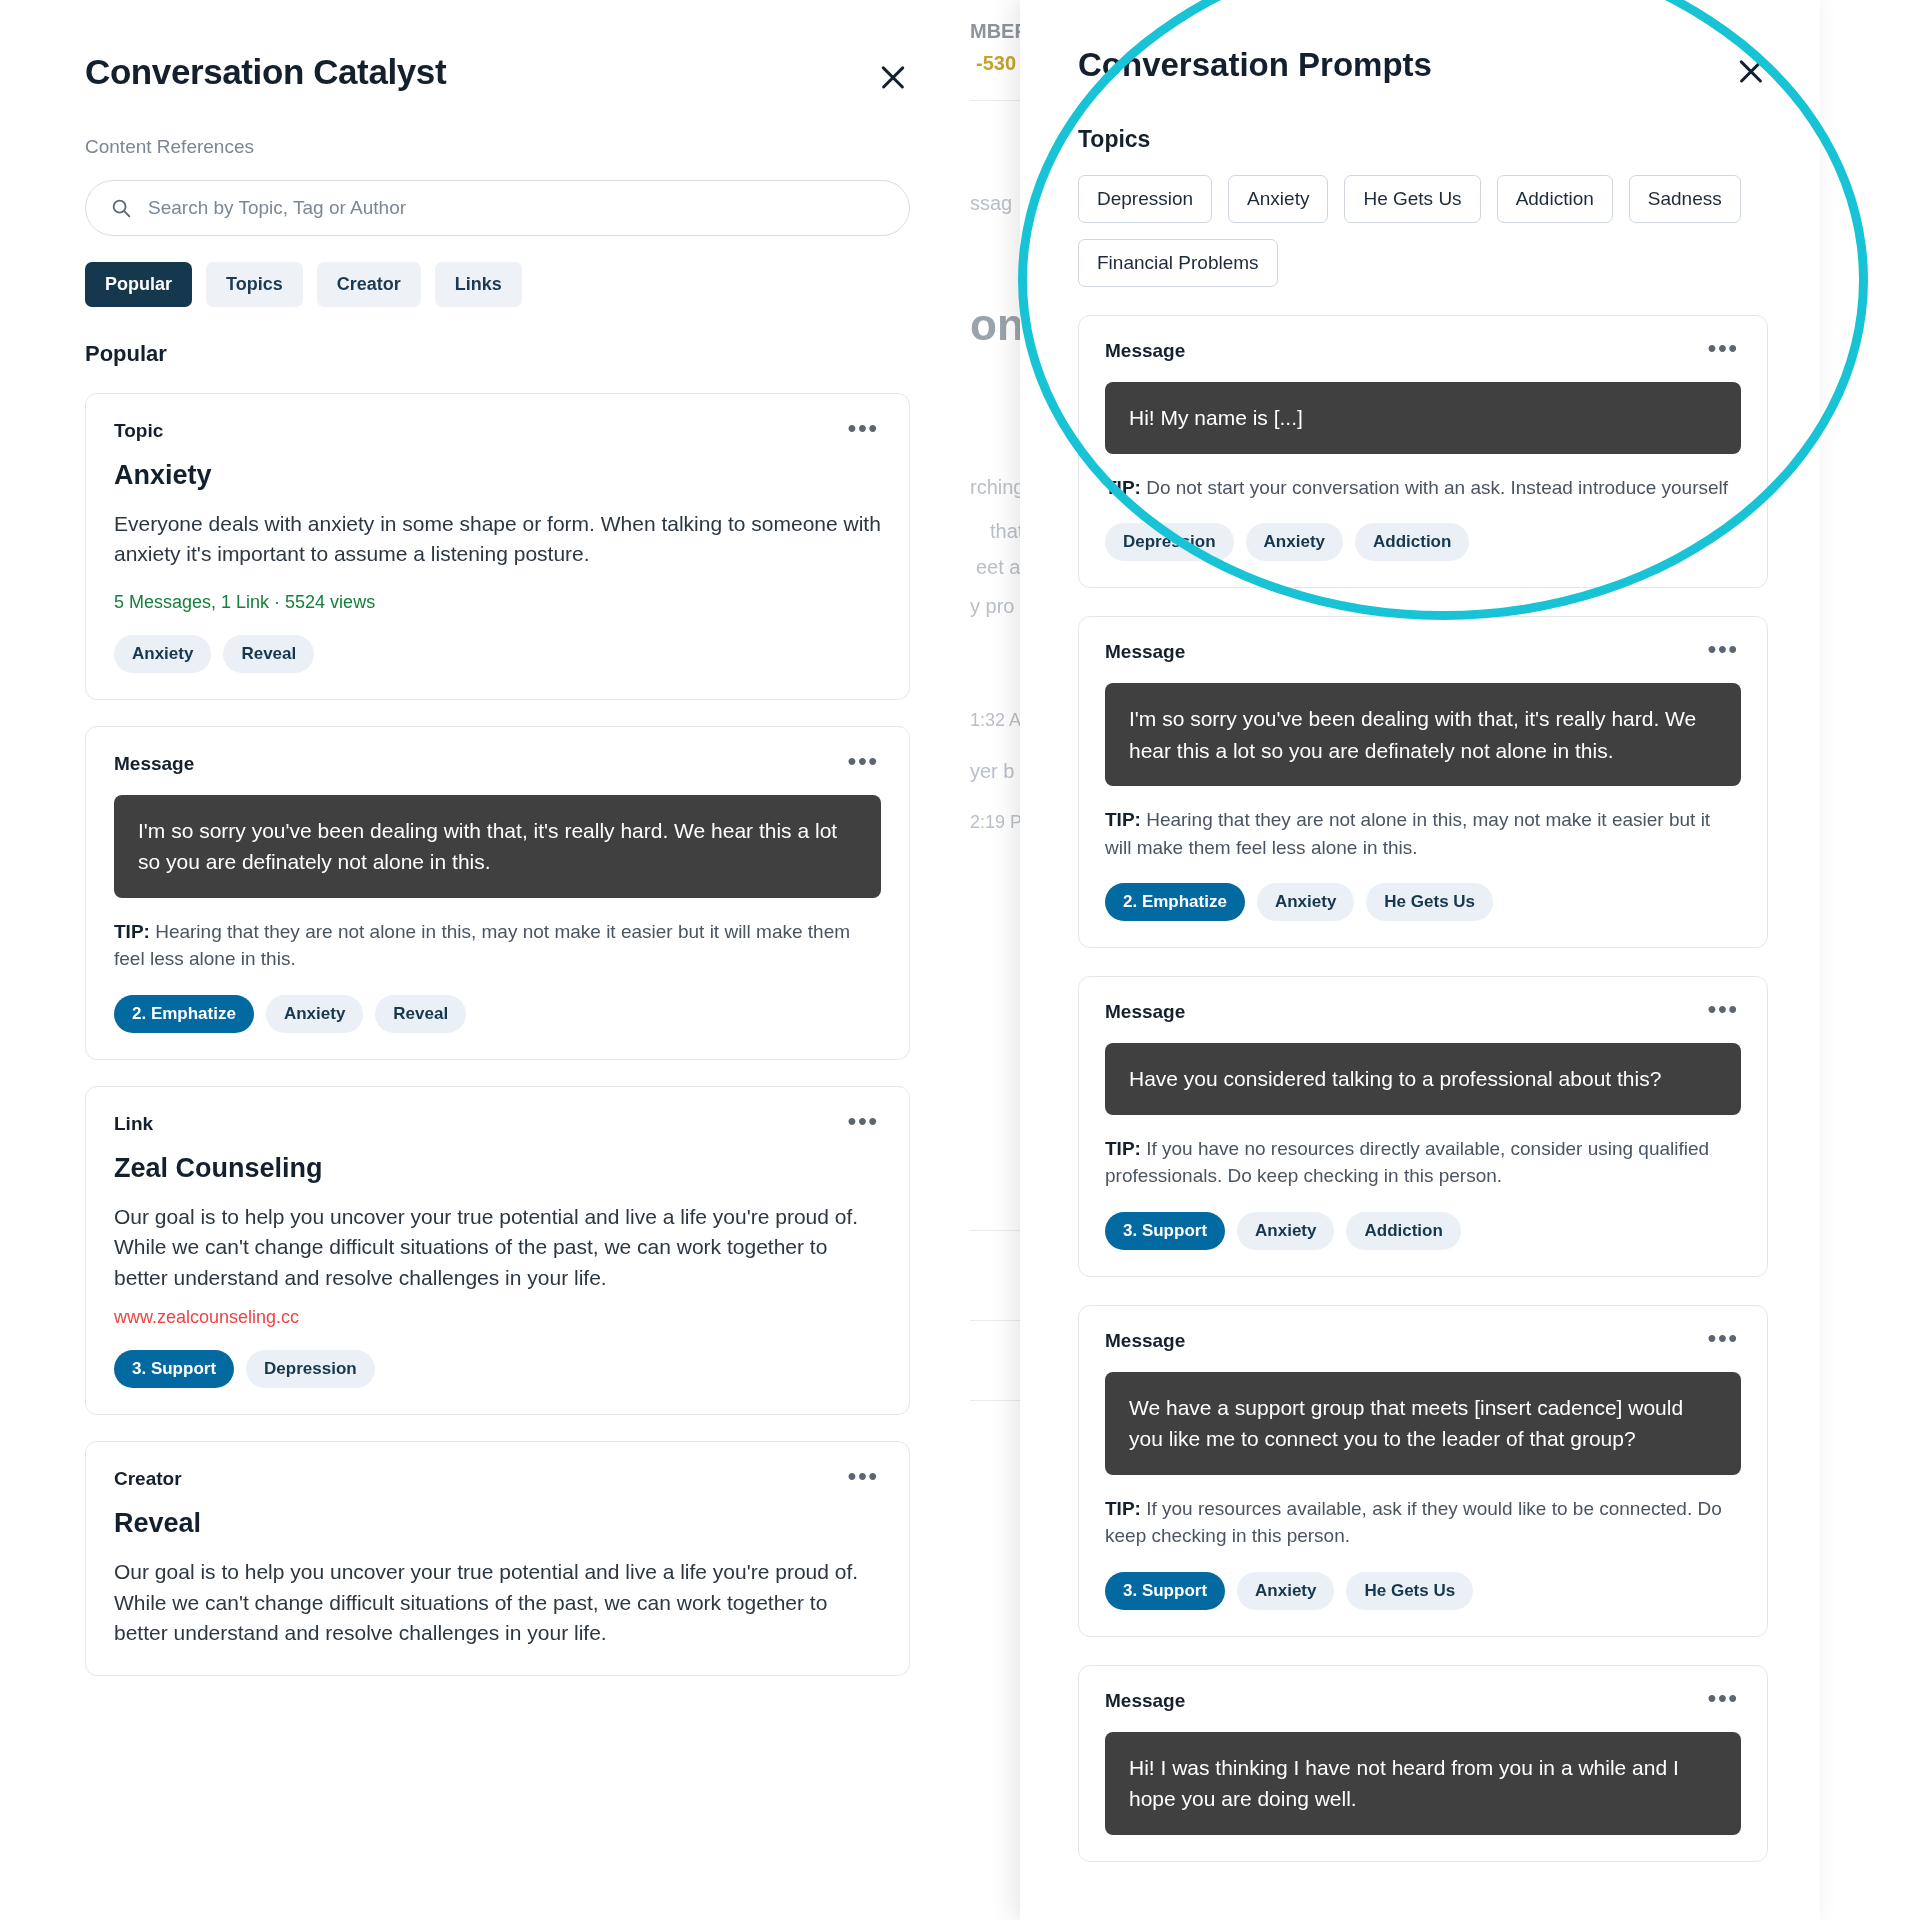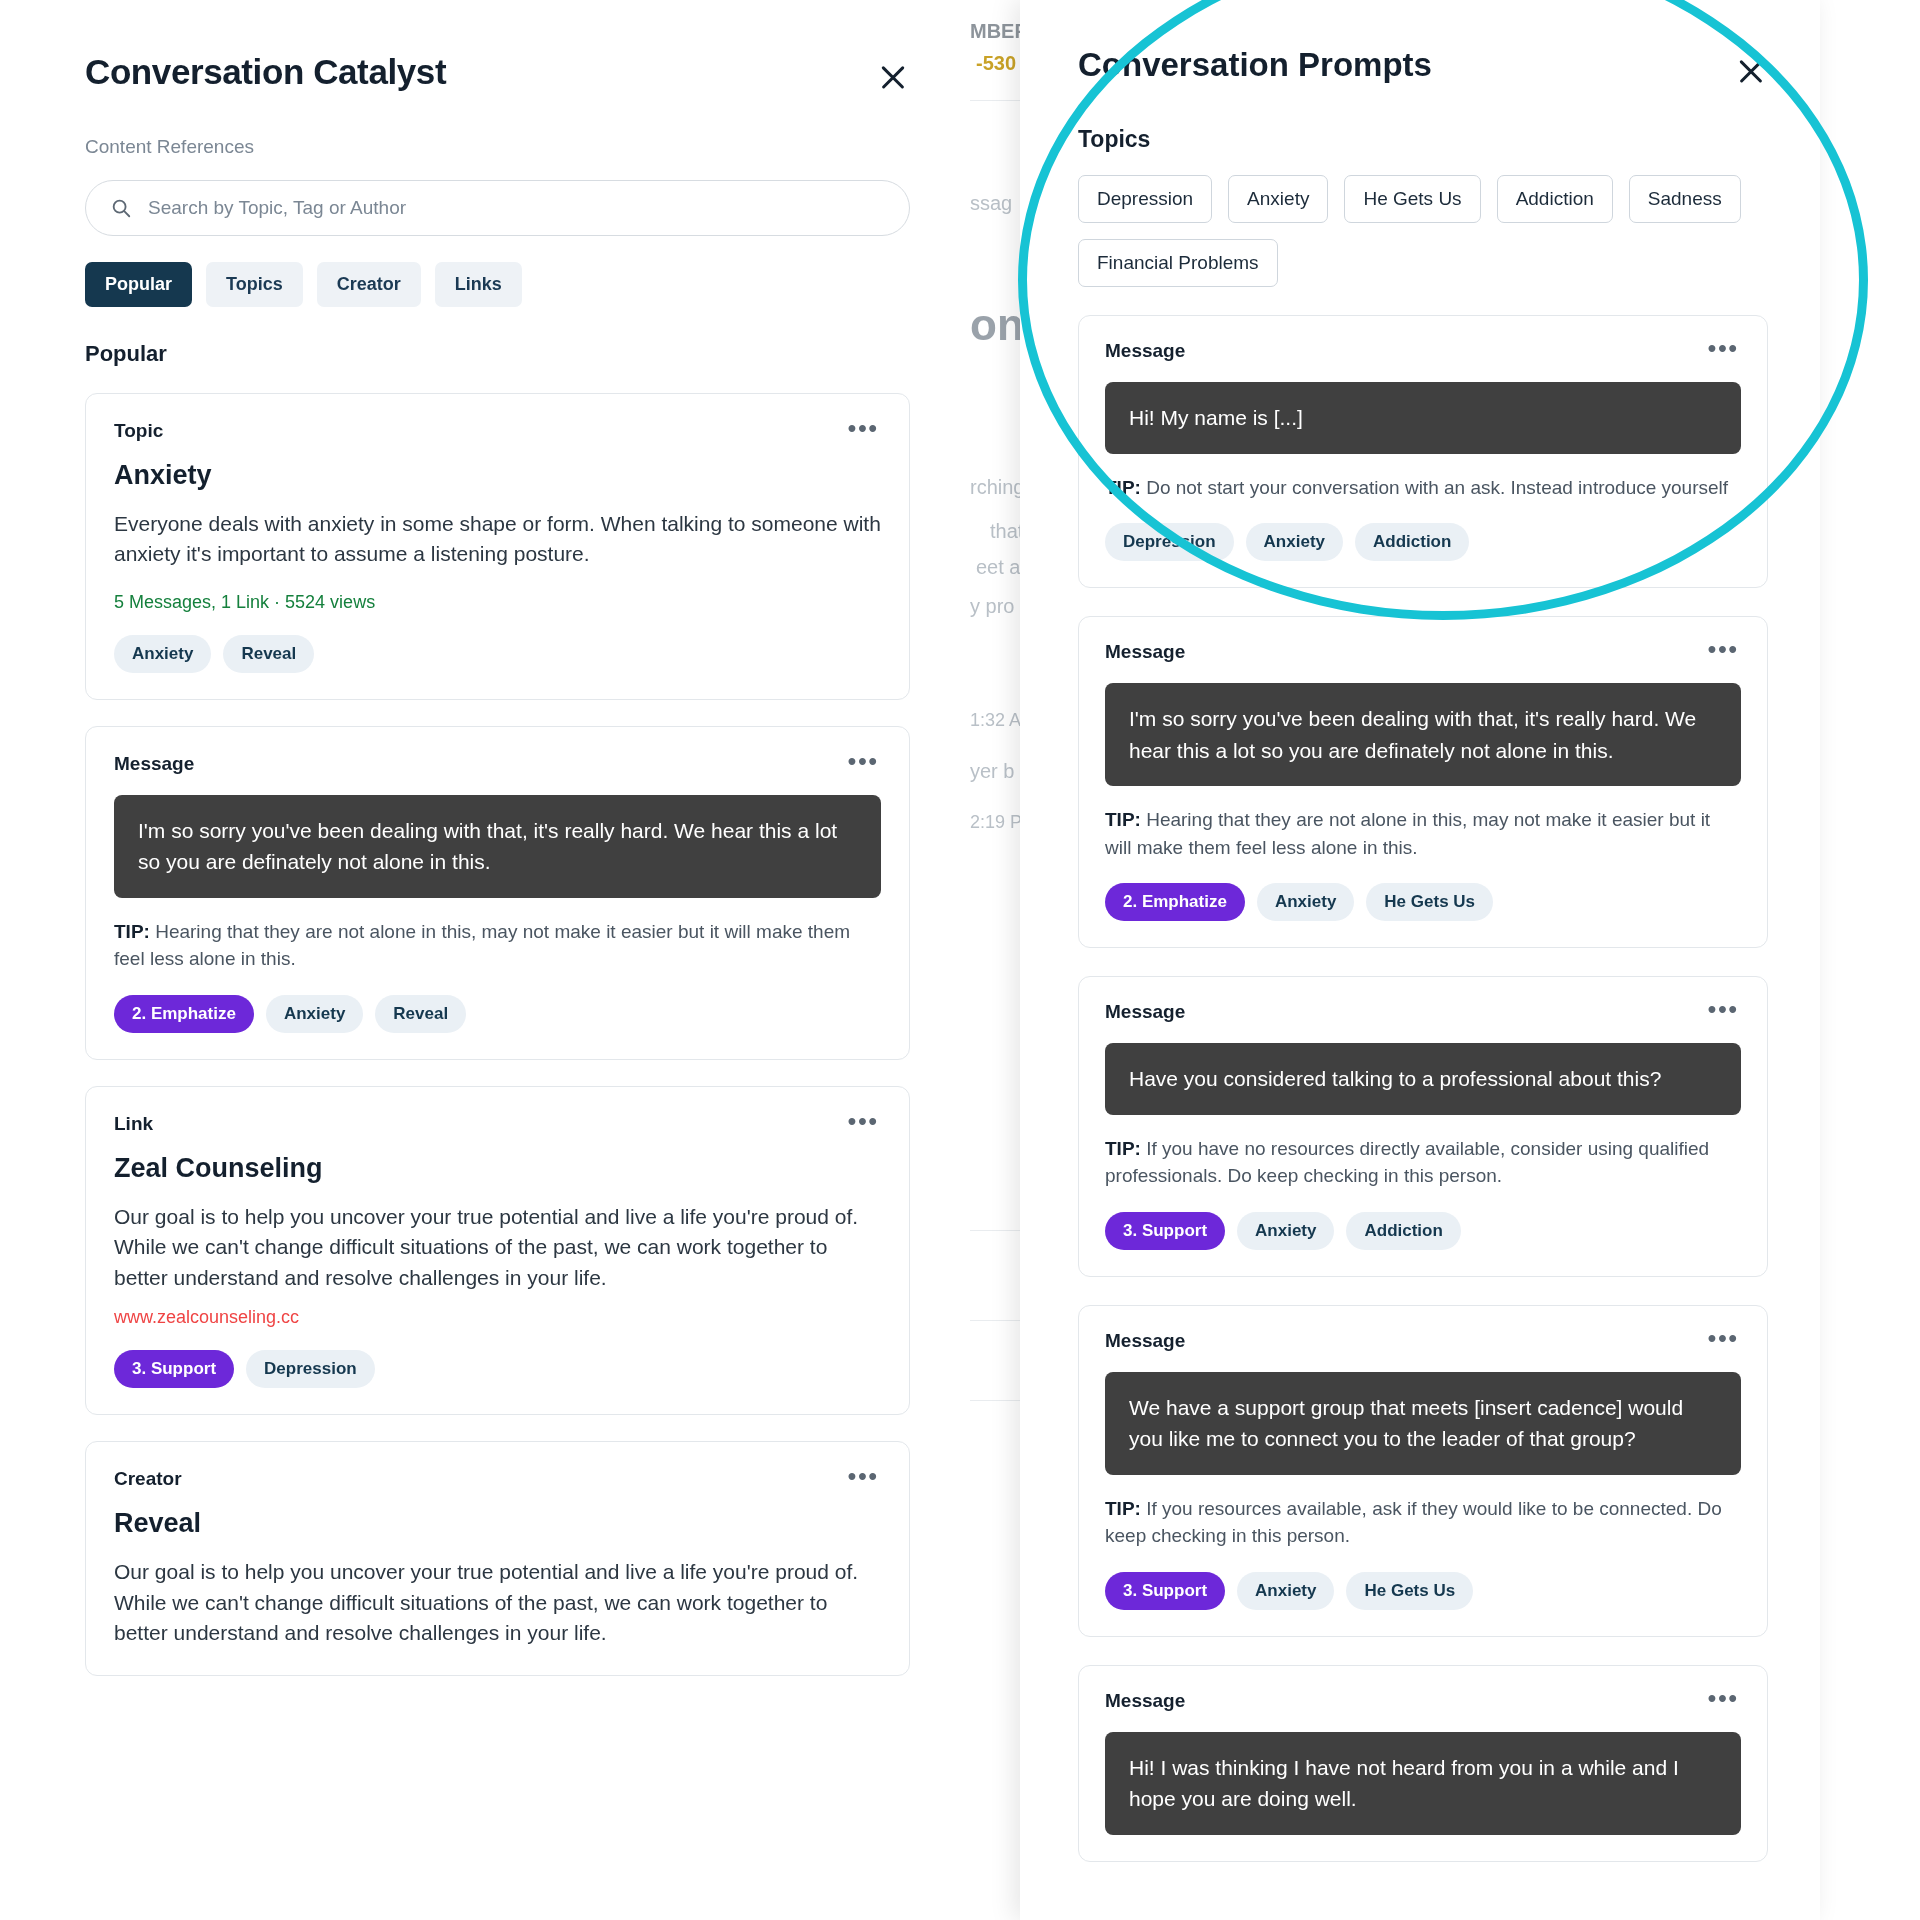--- a/index.html
+++ b/index.html
@@ -85,21 +85,21 @@
     margin-top: 18px; font-size: 21px; line-height: 1.45; color: #2c3742;
   }
   .card-meta { margin-top: 22px; font-size: 18px; color: #15803d; }
   .card-url { margin-top: 14px; font-size: 18px; color: #ef4444; }
 
   .tag-row { margin-top: 22px; display: flex; gap: 12px; flex-wrap: wrap; }
   .tag {
     background: #eaf0f5; color: #15384f; border-radius: 22px;
     padding: 9px 18px; font-size: 17px; font-weight: bold;
   }
-  .tag.dark { background: #6d28d9; color: #ffffff; }
+  .tag.dark { background: #0369a1; color: #ffffff; }
 
   .bubble {
     margin-top: 18px;
     background: #404040; color: #ffffff;
     border-radius: 8px; padding: 20px 24px;
     font-size: 21px; line-height: 1.5;
   }
   .tip {
     margin-top: 20px; font-size: 19px; line-height: 1.45; color: #4a5561;
   }

